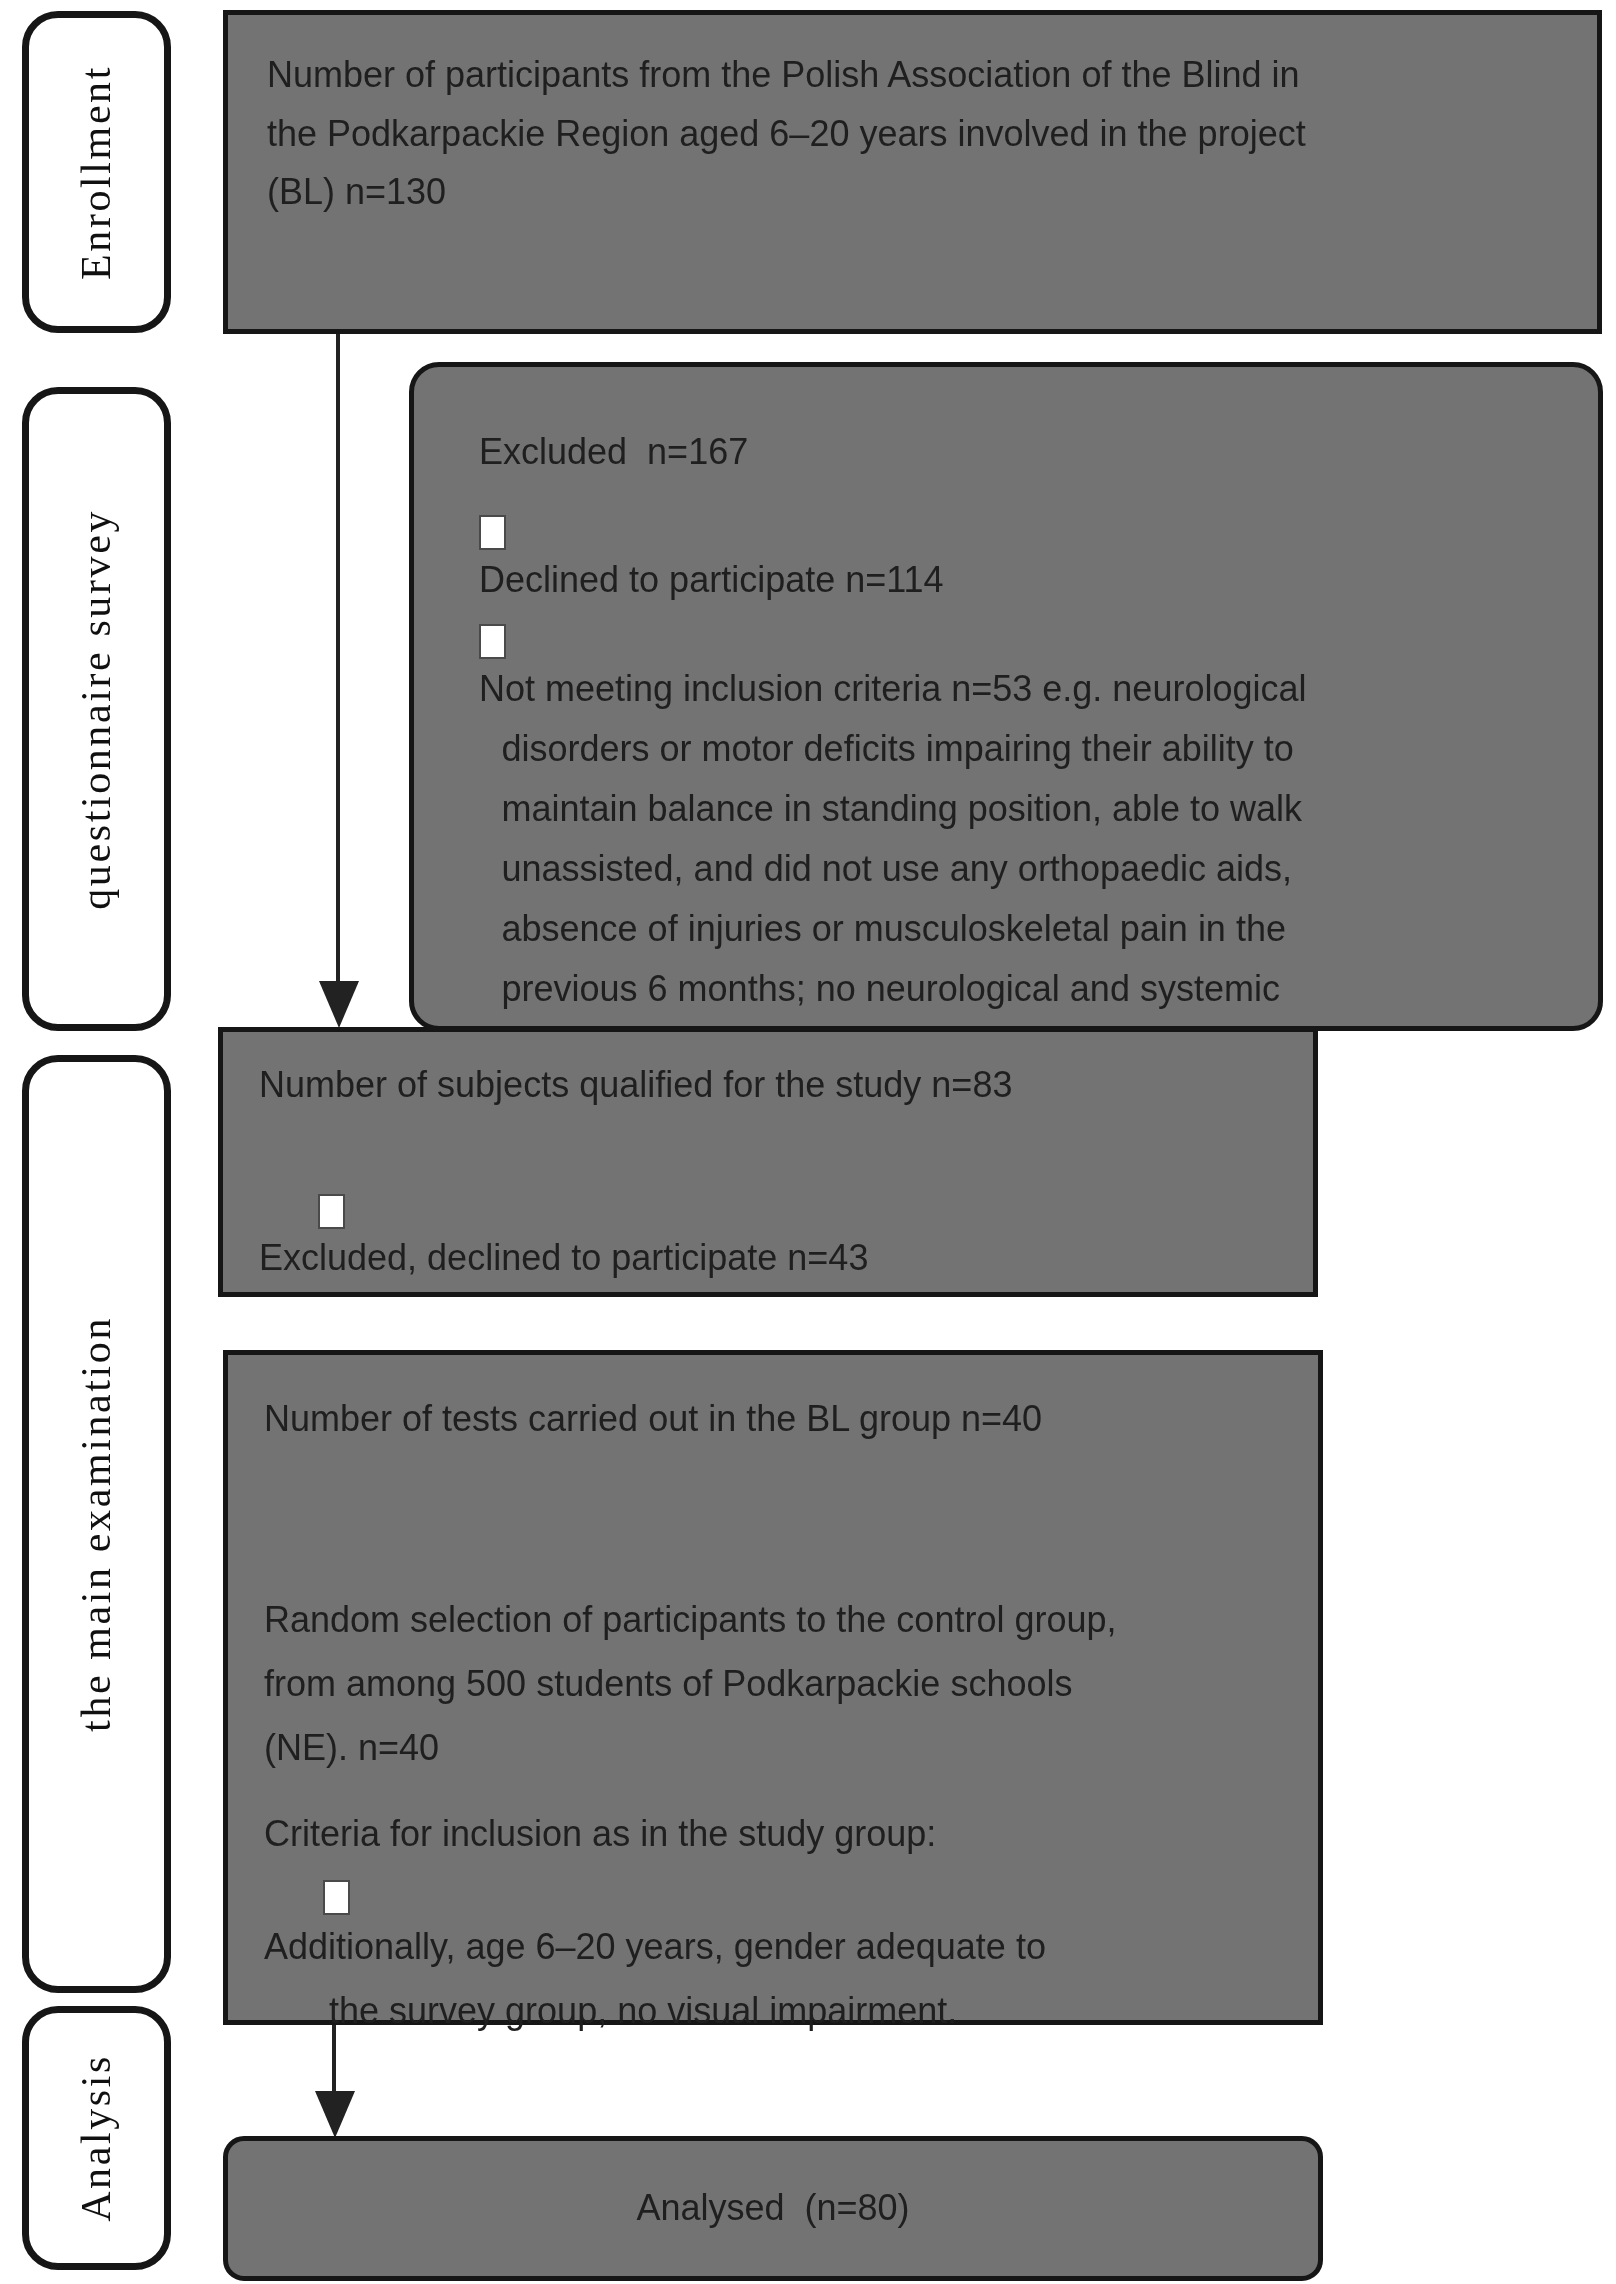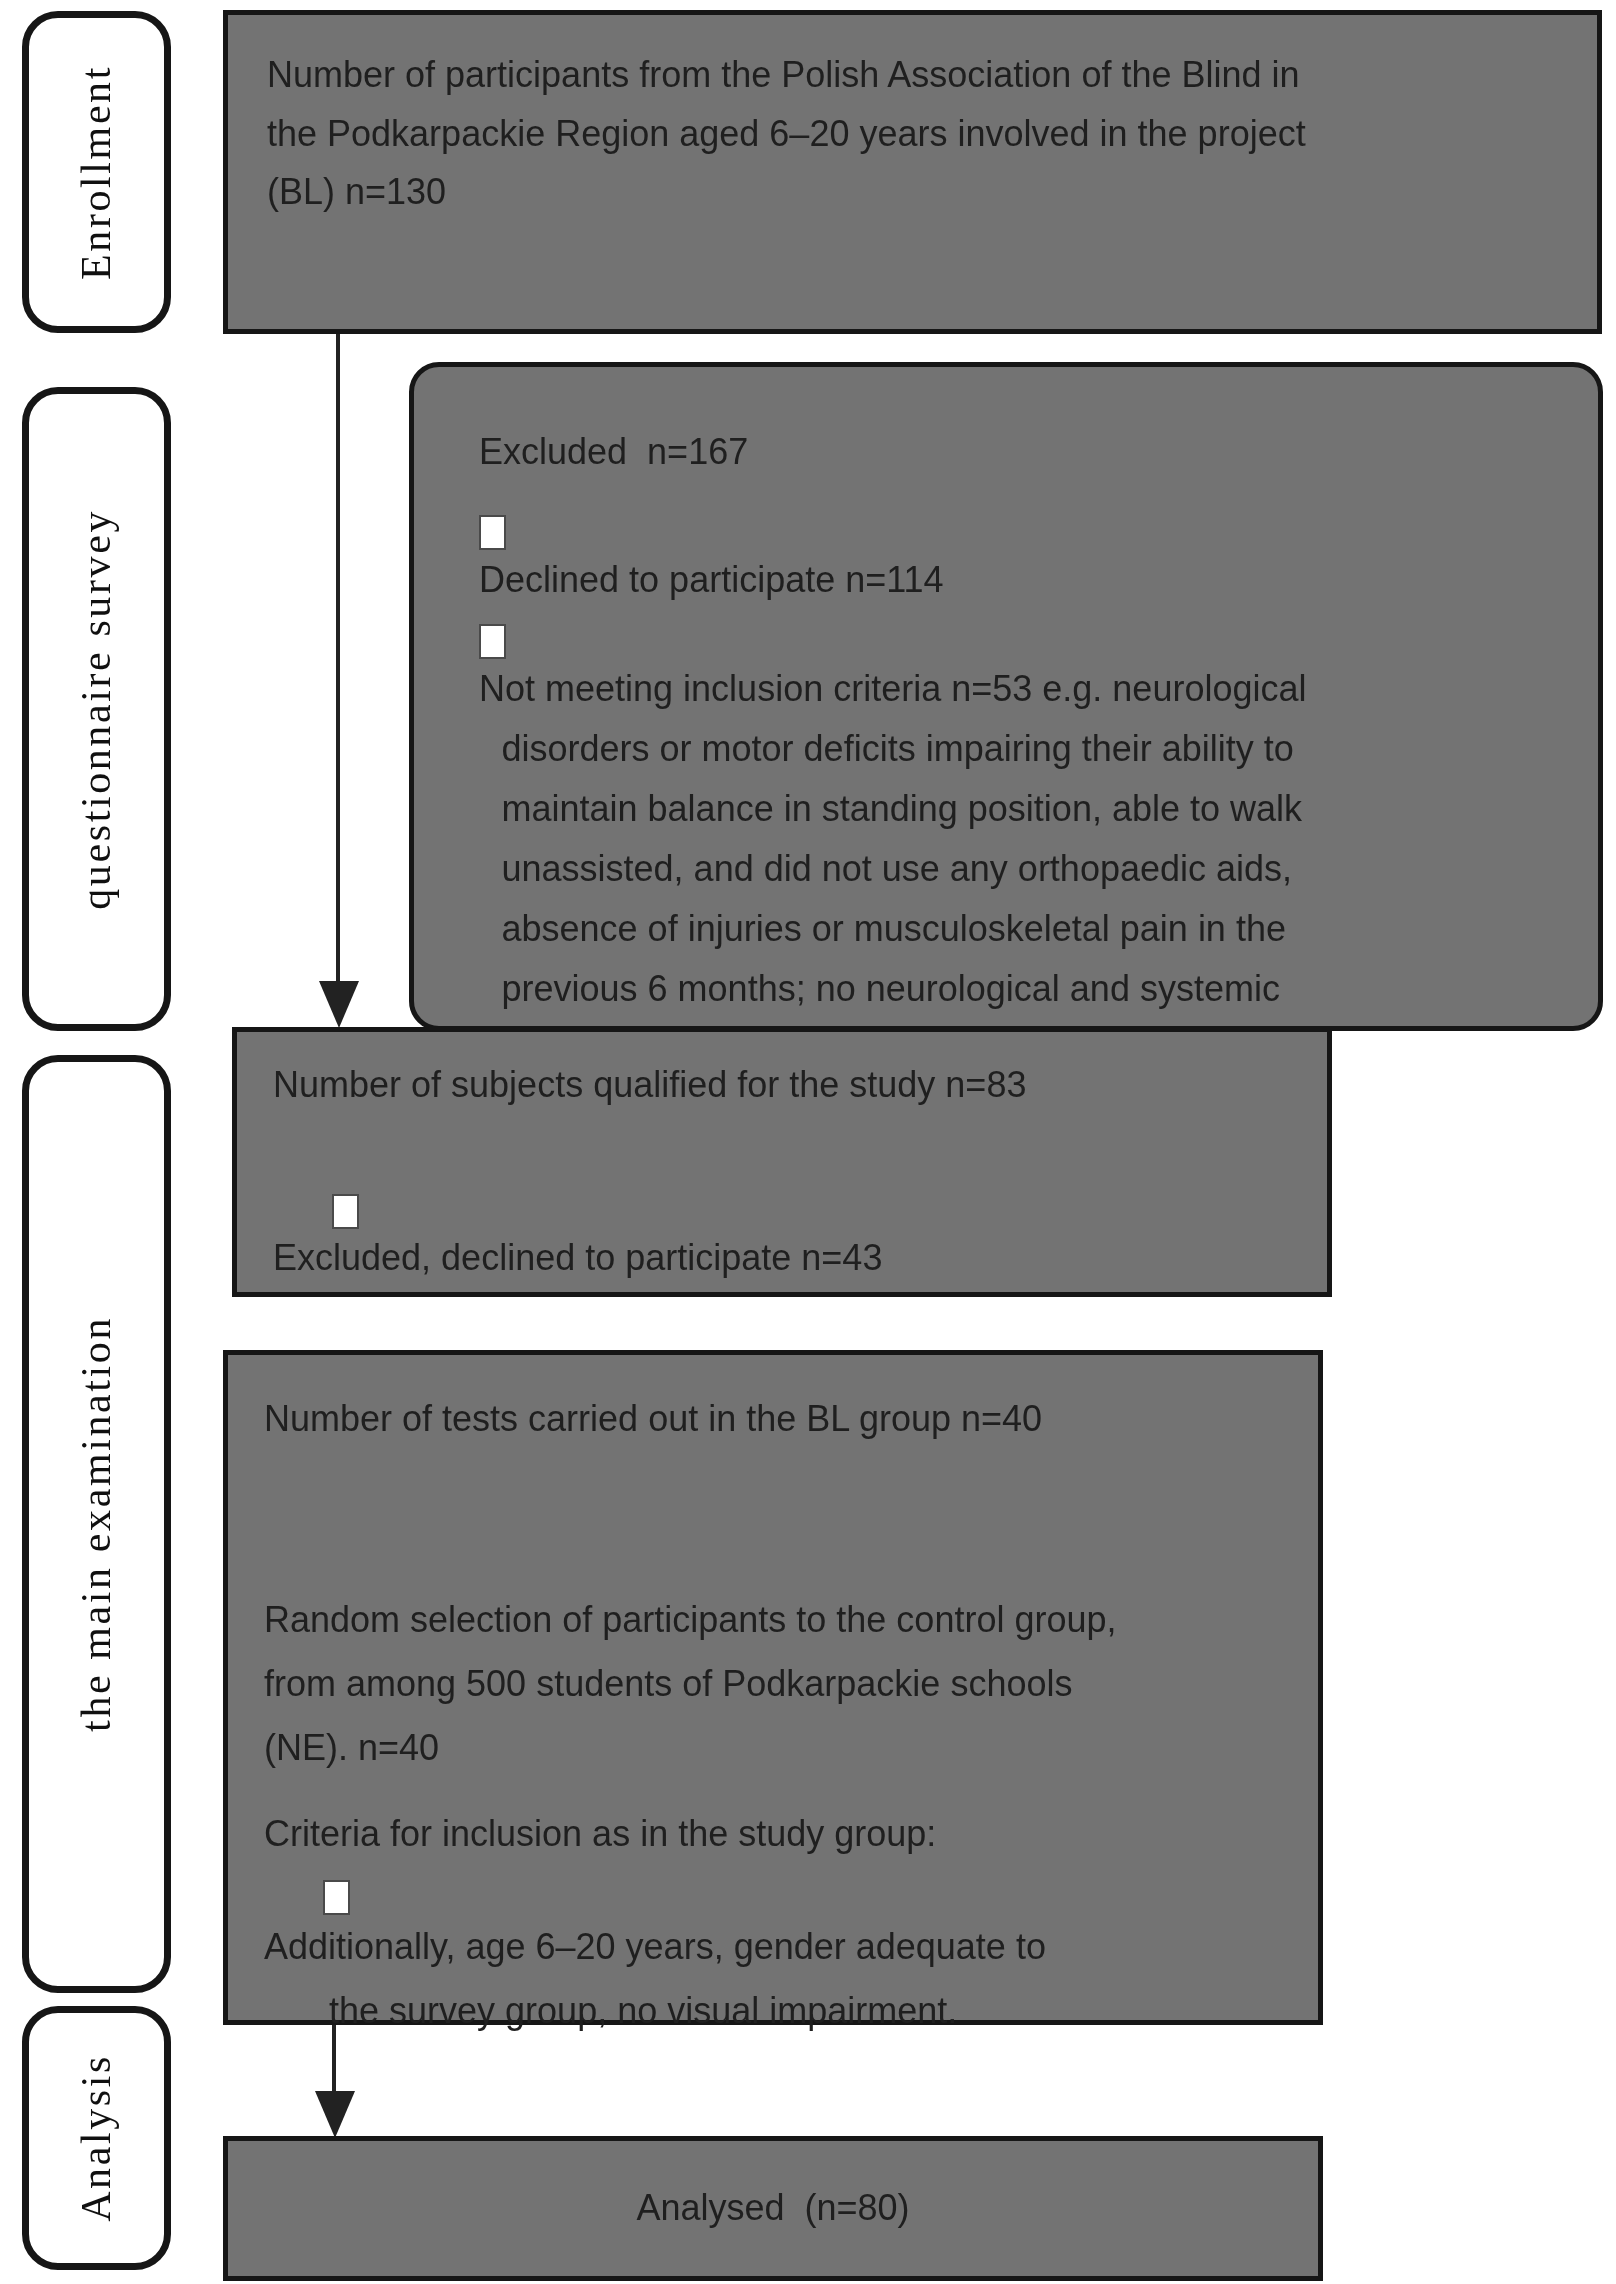--- a/index.html
+++ b/index.html
@@ -31,24 +31,24 @@
   #stage-analysis     { top:2006px; height:264px; }
 
   
   .fbox {
     position:absolute; background:#737373;
     border:5.2px solid #161616; box-sizing:border-box;
     font-size:36px; color:#1f1f1f; line-height:1.62;
   }
   #box-enrolled  { left:223px; top:10.4px;   width:1379px; height:324px; padding:31px 26px 0 39px; }
   #box-excluded  { left:409px; top:362px;  width:1194px; height:669px; padding:55px 26px 0 65px; line-height:1.67;border-radius:30px; }
-  #box-qualified { left:232px; top:1027px; width:1100px; height:270px; padding:24px 26px 0 36px; }
+  #box-qualified { left:218px; top:1027px; width:1100px; height:270px; padding:24px 26px 0 36px; }
   #box-mainexam  { left:223px; top:1350px; width:1100px; height:675px; padding:35px 26px 0 36px; }
   #box-analysed  { left:223px; top:2136px; width:1100px; height:145px;
-                   display:flex; align-items:center; justify-content:center; }
+                   display:flex; align-items:center; justify-content:center;border-radius:21px; }
 
   .pre { white-space:pre-wrap; }
   .loose { line-height:1.78; }
 
   
   .bullet-row { display:flex; align-items:flex-start;flex-direction:column; }
   .bullet-glyph {
     flex:0 0 auto; width:22.5px; height:31px;
     border:2.6px solid #4a4a4a; background:#ffffff; margin-top:12px;
   }

